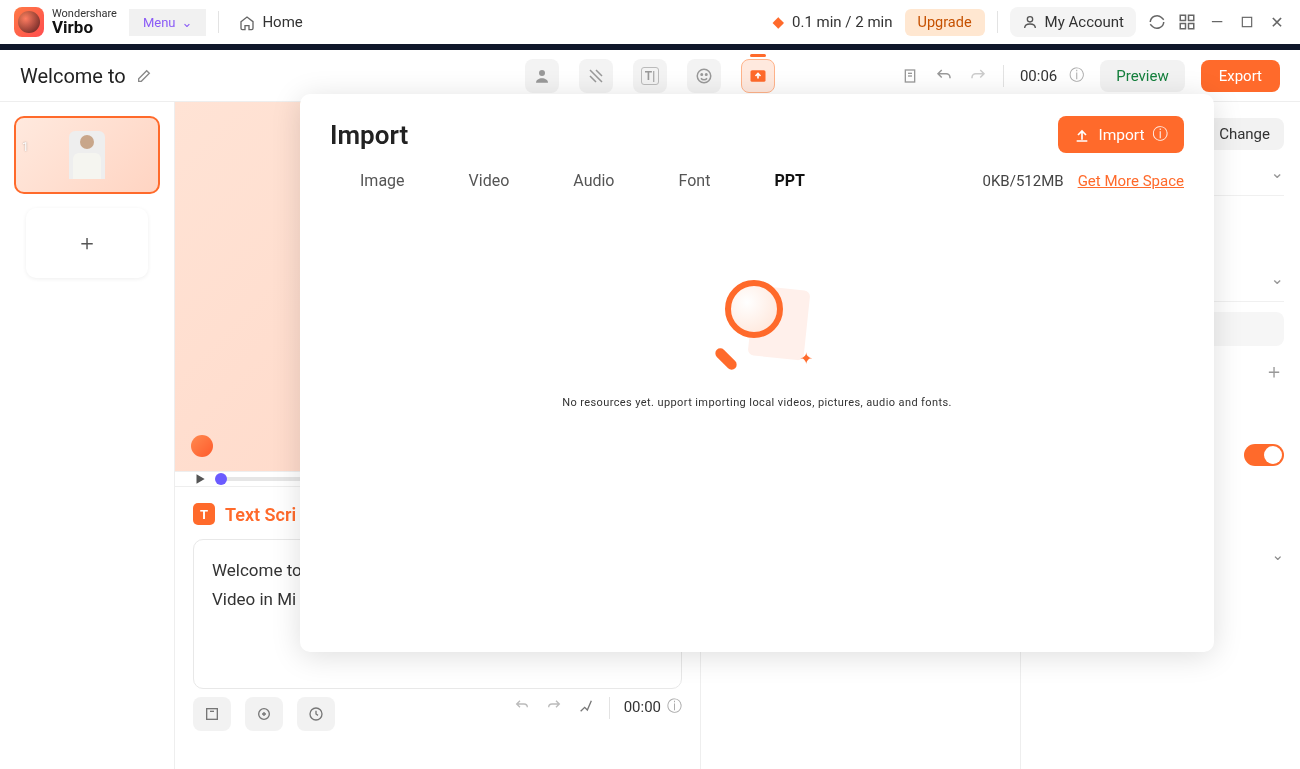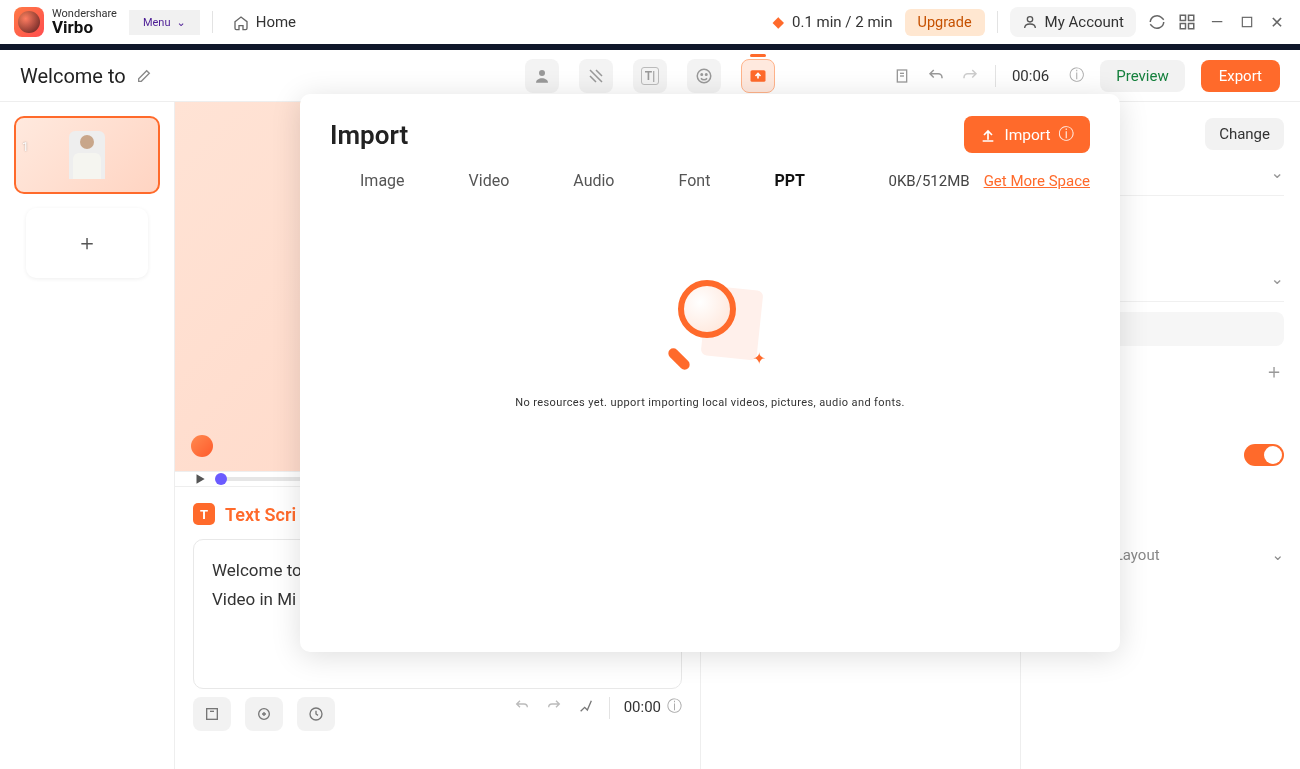--- a/index.html
+++ b/index.html
@@ -6,39 +6,39 @@
   body { width: 1300px; height: 769px; background: #fff; overflow: hidden; position: relative; }
 
   
   .topbar { height: 50px; display: flex; align-items: center; padding: 0 14px; border-bottom: 6px solid #0f172a; gap: 12px; }
   .logo { display: flex; align-items: center; gap: 8px; }
   .logo-badge { width: 30px; height: 30px; border-radius: 8px; background: linear-gradient(135deg,#ff7a45,#ff4d4f); position:relative; overflow:hidden;}
   .logo-badge::after{content:"";position:absolute;inset:4px;border-radius:50%;background:radial-gradient(circle at 35% 35%,#fff2,#000a);}
   .logo-text { line-height: 1; }
   .logo-text .t1 { font-size: 11px; color: #333; }
   .logo-text .t2 { font-size: 17px; font-weight: 700; color: #111; }
-  .menu-btn { background: #f1f1f1; border-radius: 0; padding: 6px 14px; font-size: 11px; color: #4c1d95; display:flex; align-items:center; gap:6px; cursor:pointer;}
+  .menu-btn { background: #f1f1f1; border-radius: 0; padding: 6px 14px; font-size: 13px; color: #8b5cf6; display:flex; align-items:center; gap:6px; cursor:pointer;}
   .vdiv { width:1px; height:22px; background:#e3e3e3; }
   .home-btn { display:flex; align-items:flex-end; gap:7px; font-size:15px; color:#333; cursor:pointer; padding:4px 8px;}
   .top-spacer { flex:1; }
   .time-info { display:flex; align-items:center; gap:8px; font-size:15px; color:#333; }
   .diamond { color:#ff6a2b; }
   .upgrade-btn { background:#ffe7d1; color:#c65100; border-radius:6px; padding:5px 13px; font-size:14.5px; cursor:pointer; }
   .account-btn { background:#f4f4f4; border-radius:8px; padding:6px 12px; font-size:15px; color:#333; display:flex; align-items:center; gap:7px; cursor:pointer;}
   .win-icon { width:18px; height:18px; color:#666; display:flex; align-items:center; justify-content:center; cursor:pointer;}
 
   
   .secondbar { height:52px; display:flex; align-items:center; padding:0 20px; border-bottom:1px solid #eee; gap:14px;}
   .doc-title { font-size:20px; color:#222; display:flex; align-items:center; gap:10px;}
   .edit-ic { color:#888; cursor:pointer;}
   .tool-group { display:flex; gap:20px; margin-left:auto; margin-right:auto; position:absolute; left:50%; transform:translateX(-50%);}
   .tool-btn { width:34px; height:34px; border-radius:8px; display:flex; align-items:center; justify-content:center; background:#f3f3f3; color:#888; cursor:pointer;}
   .tool-btn.active-outline { background:#ffe9de; color:#ff6a2b; border:1px solid #ffb38a;}
   .right-tools { margin-left:auto; display:flex; align-items:center; gap:16px;}
-  .timecode { font-size:15px; color:#333; display:flex; align-items:center; gap:20px;}
+  .timecode { font-size:15px; color:#333; display:flex; align-items:center; gap:12px;}
   .preview-btn { background:#f2f2f2; border-radius:8px; padding:7px 16px; font-size:15px; color:#15803d; cursor:pointer;}
   .export-btn { background:#ff6a2b; color:#fff; border-radius:8px; padding:7px 18px; font-size:15px; cursor:pointer;}
 
   
   .body { position:absolute; top:102px; bottom:0; left:0; right:0; display:flex; }
   .slide-rail { width:175px; padding:14px; border-right:1px solid #eee; display:flex; flex-direction:column; gap:14px; align-items:center;}
   .slide-thumb { width:146px; height:78px; border-radius:10px; border:2.5px solid #ff6a2b; background:linear-gradient(135deg,#ffe9de,#ffd4c2); position:relative; display:flex; align-items:center; justify-content:center;}
   .slide-thumb .num { position:absolute; left:6px; top:22px; color:#fff; font-size:12px; text-shadow:0 0 2px #0006;}
   .avatar-mini { width:36px; height:48px; background:#eee; border-radius:6px 6px 0 0; position:relative;}
   .avatar-mini::before{content:"";position:absolute;top:4px;left:50%;transform:translateX(-50%);width:14px;height:14px;border-radius:50%;background:#c8a68a;}
@@ -67,21 +67,21 @@
   .right-panel { width:280px; border-left:1px solid #eee; padding:16px;}
   .change-btn { float:right; background:#f2f2f2; border-radius:8px; padding:7px 14px; font-size:15px; color:#333; cursor:pointer;}
   .chev-row { height:46px; border-bottom:1px solid #f0f0f0; display:flex; align-items:center; justify-content:flex-end; color:#999;}
   .plus-row { height:50px; display:flex; align-items:center; justify-content:flex-end; color:#999; font-size:20px;}
   .toggle { width:40px; height:22px; border-radius:11px; background:#ff6a2b; position:relative; margin-left:auto; margin-top:48px;}
   .toggle::after { content:""; position:absolute; right:2px; top:2px; width:18px; height:18px; border-radius:50%; background:#fff;}
   .layout-row { margin-top:80px; display:flex; align-items:center; gap:10px; color:#888; font-size:15px;}
   .layout-row .chev { margin-left:auto;}
 
   
-  .modal { position:absolute; left:300px; top:94px; width:820px; height:558px; background:#fff; border-radius:10px; box-shadow:0 4px 30px #0002; padding:22px 30px;}
+  .modal { position:absolute; left:300px; top:94px; width:914px; height:558px; background:#fff; border-radius:10px; box-shadow:0 4px 30px #0002; padding:22px 30px;}
   .modal-head { display:flex; align-items:center;}
   .modal-title { font-size:26px; font-weight:600; color:#222;}
   .import-btn { margin-left:auto; background:#ff6a2b; color:#fff; border-radius:8px; padding:8px 16px; font-size:15.5px; display:flex; align-items:center; gap:8px; cursor:pointer;}
   .modal-tabs { margin-top:18px; display:flex; gap:34px; font-size:16px; color:#555; align-items:center;}
   .modal-tabs .tab { cursor:pointer;margin-left:30px;}
   .modal-tabs .tab.active { color:#111; font-weight:700;}
   .space-info { margin-left:auto; display:flex; align-items:center; gap:14px; font-size:15px;}
   .space-info .quota { color:#444;text-align:center;}
   .space-info .more { color:#ff6a2b; text-decoration:underline; cursor:pointer;}
   .empty-area { margin-top:90px; display:flex; flex-direction:column; align-items:center; gap:26px;}

